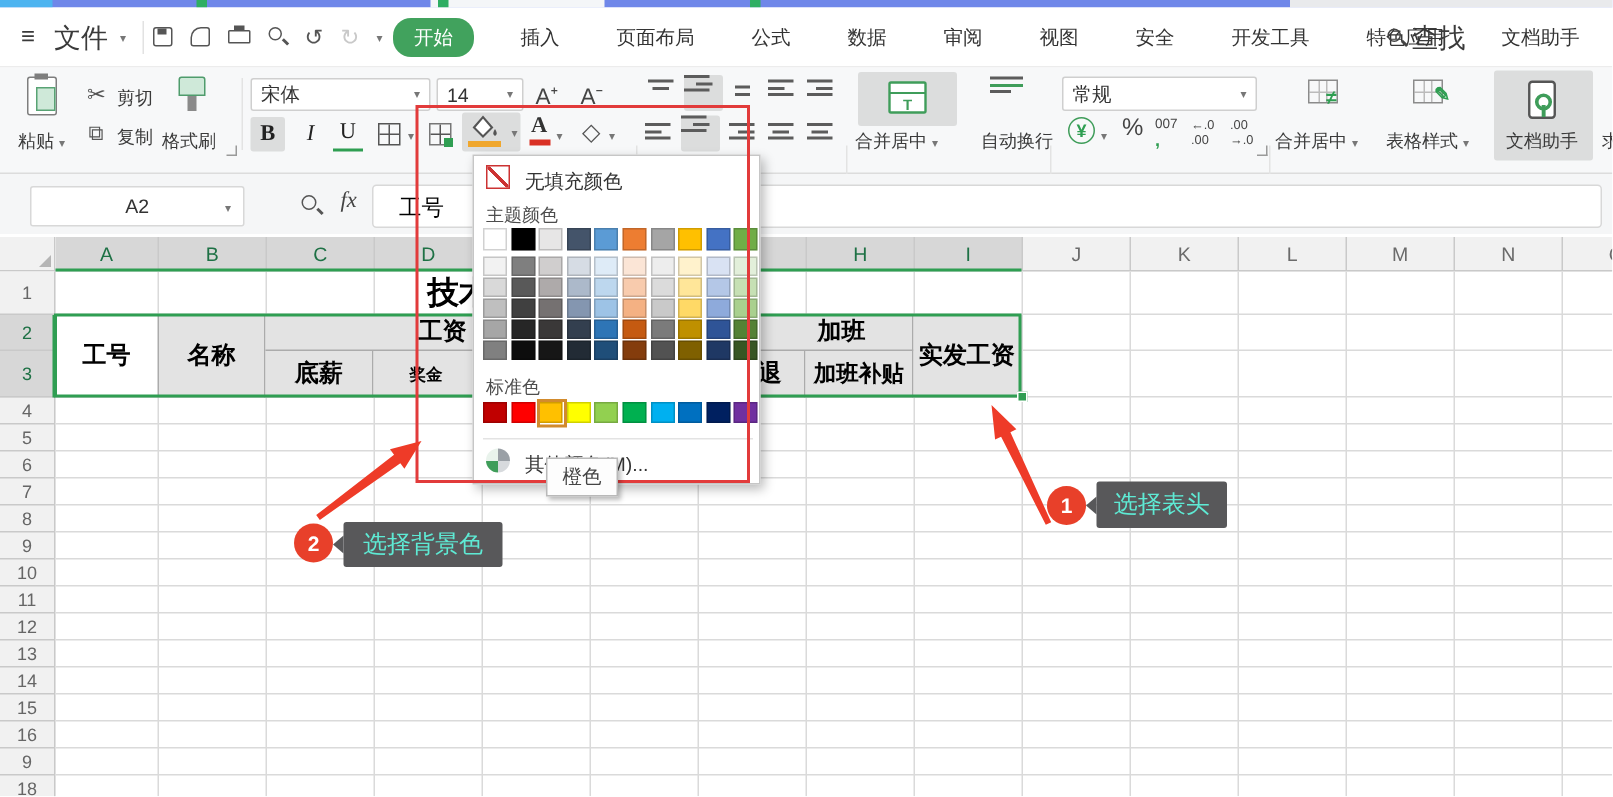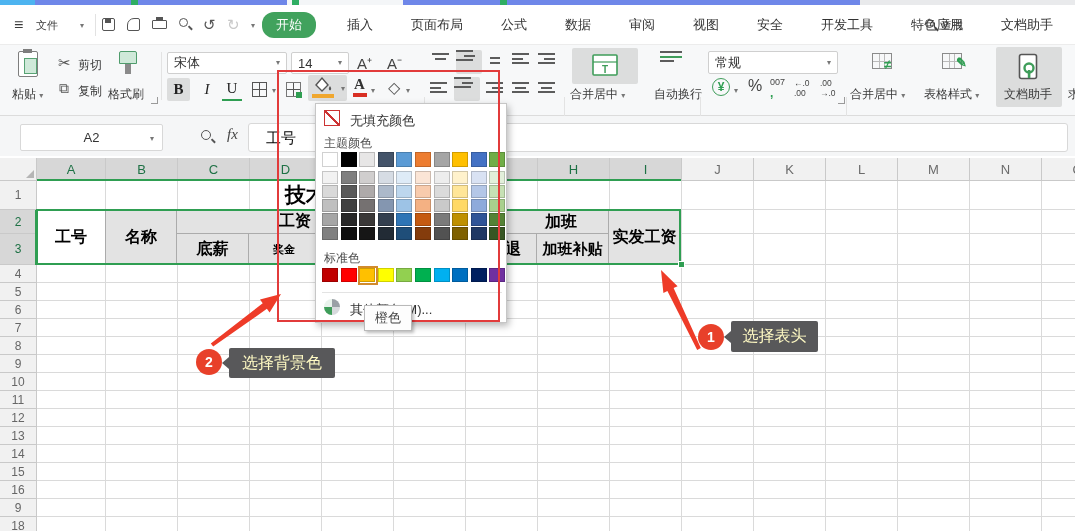--- a/index.html
+++ b/index.html
@@ -4,21 +4,21 @@
 <style>
   html,body{margin:0;padding:0;background:#fff;}
   *{box-sizing:border-box;}
   body{font-family:"Liberation Sans",sans-serif;-webkit-font-smoothing:antialiased;}
   #screen{position:relative;width:1075px;height:531px;overflow:hidden;background:#fff;}
   .abs{position:absolute;}
   
   #tabstrip{left:0;top:0;width:1075px;height:5px;background:#6f87e9;}
   
   #menubar{left:0;top:5px;width:1075px;height:40px;background:#fff;border-bottom:1px solid #ececec;}
-  .mitem{color:#3a3a3a;font-size:11px;line-height:40px;}
+  .mitem{color:#3a3a3a;font-size:18px;line-height:40px;}
   .qicon{color:#555;font-size:15px;}
   #menutabs{display:flex;align-items:center;height:40px;}
   .mtab{padding:0 13px;font-size:13px;color:#333;cursor:default;white-space:nowrap;}
   .mtab.active{background:#41a25d;color:#fff;border-radius:12px;padding:4px 14px;margin:0 6px;}
   
   #toolbar{left:0;top:45px;width:1075px;height:71px;background:#f7f8f9;border-bottom:1px solid #dcdcdc;}
   .tlabel{font-size:12px;color:#3a3a3a;white-space:nowrap;}
   .combo{background:#fff;border:1px solid #cfcfcf;border-radius:2px;font-size:13px;color:#333;display:flex;align-items:center;padding:0 6px;}
   .combo .caret{margin-left:auto;}
   .caret{font-size:8px;color:#777;line-height:1;}
@@ -67,21 +67,21 @@
     box-shadow:2px 3px 7px rgba(0,0,0,.28);z-index:5;}
   .picklabel{font-size:12px;color:#4d4d4d;}
   .sw{position:absolute;width:16px;height:14px;border:1px solid rgba(0,0,0,.18);}
   .swatchrow .sw{height:15px;}
   
   #redrect{left:277px;top:70px;width:223px;height:252px;border:2px solid #e23b3b;z-index:6;}
   #tooltip{left:364px;top:305px;width:48px;height:26px;background:#fdfdfd;border:1px solid #b9b9b9;
     box-shadow:2px 2px 3px rgba(0,0,0,.25);z-index:7;font-size:13px;color:#444;display:flex;align-items:center;justify-content:center;}
   .badge{width:26px;height:26px;border-radius:50%;background:#e8402a;color:#fff;font-size:14px;font-weight:bold;
     display:flex;align-items:center;justify-content:center;z-index:8;}
-  .bubble{background:#58585a;color:#fef9c3;font-size:16px;display:flex;align-items:center;justify-content:center;z-index:8;border-radius:2px;}
+  .bubble{background:#58585a;color:#5eead4;font-size:16px;display:flex;align-items:center;justify-content:center;z-index:8;border-radius:2px;}
   .bubble:before{content:"";position:absolute;left:-7px;top:50%;margin-top:-6px;border:6px solid transparent;border-right:7px solid #58585a;border-left:none;}
   svg.arrows{left:0;top:0;z-index:9;pointer-events:none;}
   .serif{font-family:"Liberation Serif",serif;}
 </style>
 </head>
 <body>
 
 <div id="screen">
 
   <div class="abs" id="tabstrip">
@@ -438,21 +438,21 @@
   <span class="abs serif" style="left:285px;top:181px;height:29px;line-height:29px;font-size:21px;font-weight:bold;color:#000;z-index:2;">技术</span>
 
   <div class="hcell" style="left:37px;top:210px;width:69px;height:55px;background:#fff;font-size:16px;">工号</div>
   <div class="hcell" style="left:106px;top:210px;width:71px;height:55px;font-size:16px;">名称</div>
   <div class="hcell" style="left:177px;top:210px;width:287px;height:24px;font-size:16px;justify-content:flex-start;">
       <span style="margin-left:102px;">工资</span>
     </div>
   <div class="hcell" style="left:177px;top:234px;width:72px;height:31px;font-size:16px;">底薪</div>
   <div class="hcell" style="left:249px;top:234px;width:71px;height:31px;font-size:11px;">奖金</div>
   <div class="hcell" style="left:320px;top:234px;width:144px;height:31px;"></div>
-  <div class="hcell" style="left:464px;top:210px;width:145px;height:24px;font-size:16px;justify-content:flex-start;align-items:flex-end;">
+  <div class="hcell" style="left:464px;top:210px;width:145px;height:24px;font-size:16px;justify-content:flex-start;">
       <span style="margin-left:81px;">加班</span>
     </div>
   <div class="hcell" style="left:464px;top:234px;width:73px;height:31px;font-size:16px;justify-content:flex-start;">
       <span style="margin-left:25px;">早退</span>
     </div>
   <div class="hcell" style="left:537px;top:234px;width:72px;height:31px;font-size:15px;">加班补贴</div>
   <div class="hcell" style="left:609px;top:210px;width:72px;height:55px;font-size:16px;">实发工资</div>
 
   <div class="abs" style="left:37px;top:178.5px;width:644px;height:2.5px;background:#2f9e52;z-index:3;"></div>
   <div class="abs" style="left:34.5px;top:210px;width:2.5px;height:55px;background:#2f9e52;z-index:3;"></div>

